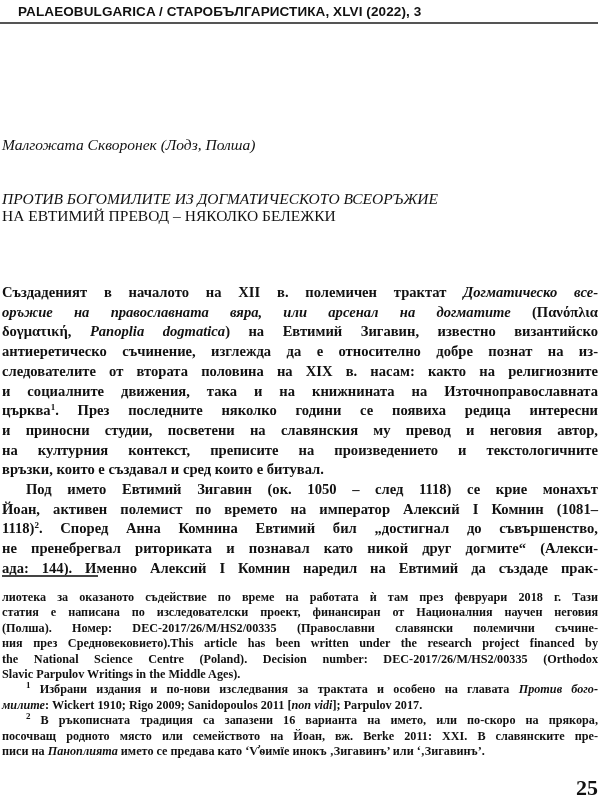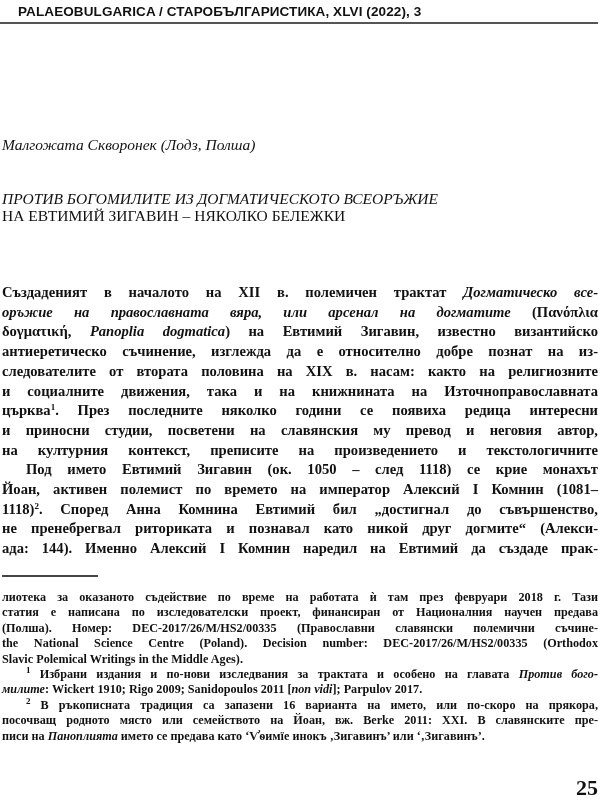--- a/index.html
+++ b/index.html
@@ -57,48 +57,50 @@
 </head>
 <body>
 
 <div class="header">PALAEOBULGARICA / СТАРОБЪЛГАРИСТИКА, XLVI (2022), 3</div>
 <div class="header-rule"></div>
 
 <div class="author">Малгожата Скворонек (Лодз, Полша)</div>
 
 <div class="title">
   <div class="t1">ПРОТИВ БОГОМИЛИТЕ ИЗ ДОГМАТИЧЕСКОТО ВСЕОРЪЖИЕ</div>
-  <div>НА ЕВТИМИЙ ЗИГАВИН – НЯКОЛКО БЕЛЕЖКИ</div>
+  <div>НА ЕВТИМИЙ ПРЕВОД – НЯКОЛКО БЕЛЕЖКИ</div>
 </div>
 
 <div class="body">
   <span class="ln"><span>Създаденият в началото на XII в. полемичен трактат </span><i>Догматическо все-</i></span>
   <span class="ln"><i>оръжие на православната вяра, или арсенал на догматите</i><span> (Πανόπλια</span></span>
   <span class="ln"><span>δογματική, </span><i>Panoplia dogmatica</i><span>) на Евтимий Зигавин, известно византийско</span></span>
   <span class="ln">антиеретическо съчинение, изглежда да е относително добре познат на из-</span>
   <span class="ln">следователите от втората половина на XIX в. насам: както на религиозните</span>
   <span class="ln">и социалните движения, така и на книжнината на Източноправославната</span>
   <span class="ln"><span>църква</span><sup>1</sup><span>. През последните няколко години се появиха редица интересни</span></span>
   <span class="ln">и приносни студии, посветени на славянския му превод и неговия автор,</span>
   <span class="ln">на културния контекст, преписите на произведението и текстологичните</span>
+  <span class="ln last">връзки, които е създавал и сред които е битувал.</span>
   <span class="ln indent">Под името Евтимий Зигавин (ок. 1050 – след 1118) се крие монахът</span>
   <span class="ln">Йоан, активен полемист по времето на император Алексий I Комнин (1081–</span>
   <span class="ln"><span>1118)</span><sup>2</sup><span>. Според Анна Комнина Евтимий бил „достигнал до съвършенство,</span></span>
   <span class="ln">не пренебрегвал риториката и познавал като никой друг догмите“ (Алекси-</span>
   <span class="ln">ада: 144). Именно Алексий I Комнин наредил на Евтимий да създаде прак-</span>
 </div>
 
 <div class="fn-rule"></div>
 
 <div class="footnotes">
   <span class="ln">лиотека за оказаното съдействие по време на работата ѝ там през февруари 2018 г. Тази</span>
-  <span class="ln">статия е написана по изследователски проект, финансиран от Националния научен предава</span>
+  <span class="ln">статия е написана по изследователски проект, финансиран от Националния научен неговия</span>
   <span class="ln">(Полша). Номер: DEC-2017/26/M/HS2/00335 (Православни славянски полемични съчине-</span>
+  <span class="ln">ния през Средновековието).This article has been written under the research project financed by</span>
   <span class="ln">the National Science Centre (Poland). Decision number: DEC-2017/26/M/HS2/00335 (Orthodox</span>
-  <span class="ln last">Slavic Polemical Writings in the Middle Ages).</span>
+  <span class="ln last">Slavic Parpulov Writings in the Middle Ages).</span>
   <span class="ln indent"><sup>1</sup><span> Избрани издания и по-нови изследвания за трактата и особено на главата </span><i>Против бого-</i></span>
   <span class="ln last"><i>милите</i><span>: Wickert 1910; Rigo 2009; Sanidopoulos 2011 [</span><i>non vidi</i><span>]; Parpulov 2017.</span></span>
   <span class="ln indent"><sup>2</sup><span> В ръкописната традиция са запазени 16 варианта на името, или по-скоро на прякора,</span></span>
   <span class="ln">посочващ родното място или семейството на Йоан, вж. Berke 2011: XXI. В славянските пре-</span>
   <span class="ln last"><span>писи на </span><i>Паноплията</i><span> името се предава като ‘Ѵ҆ѳимїе инокъ ‚Зигавинъ’ или ‘‚Зигавинъ’.</span></span>
 </div>
 
 <div class="page-number">25</div>
 
 </body></html>

